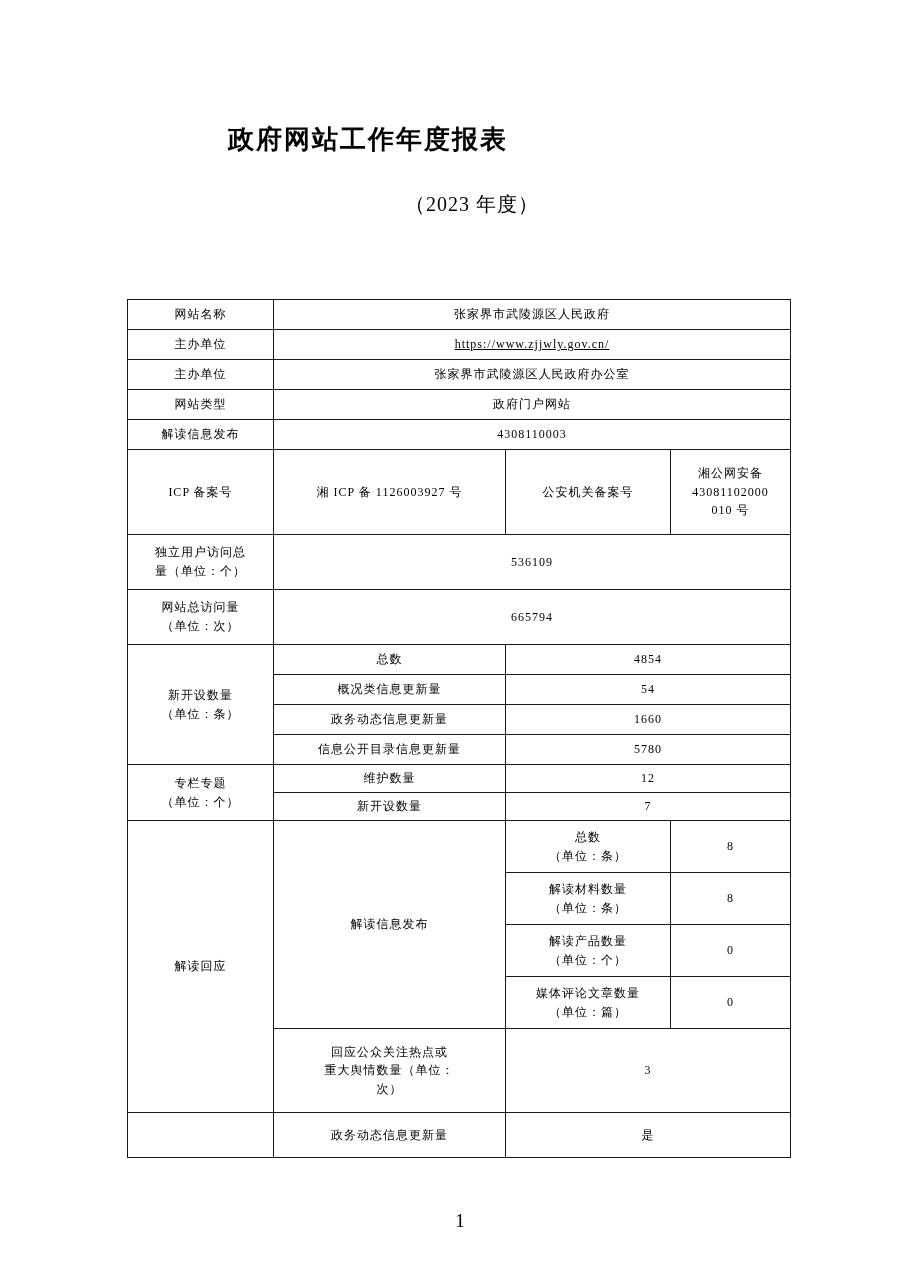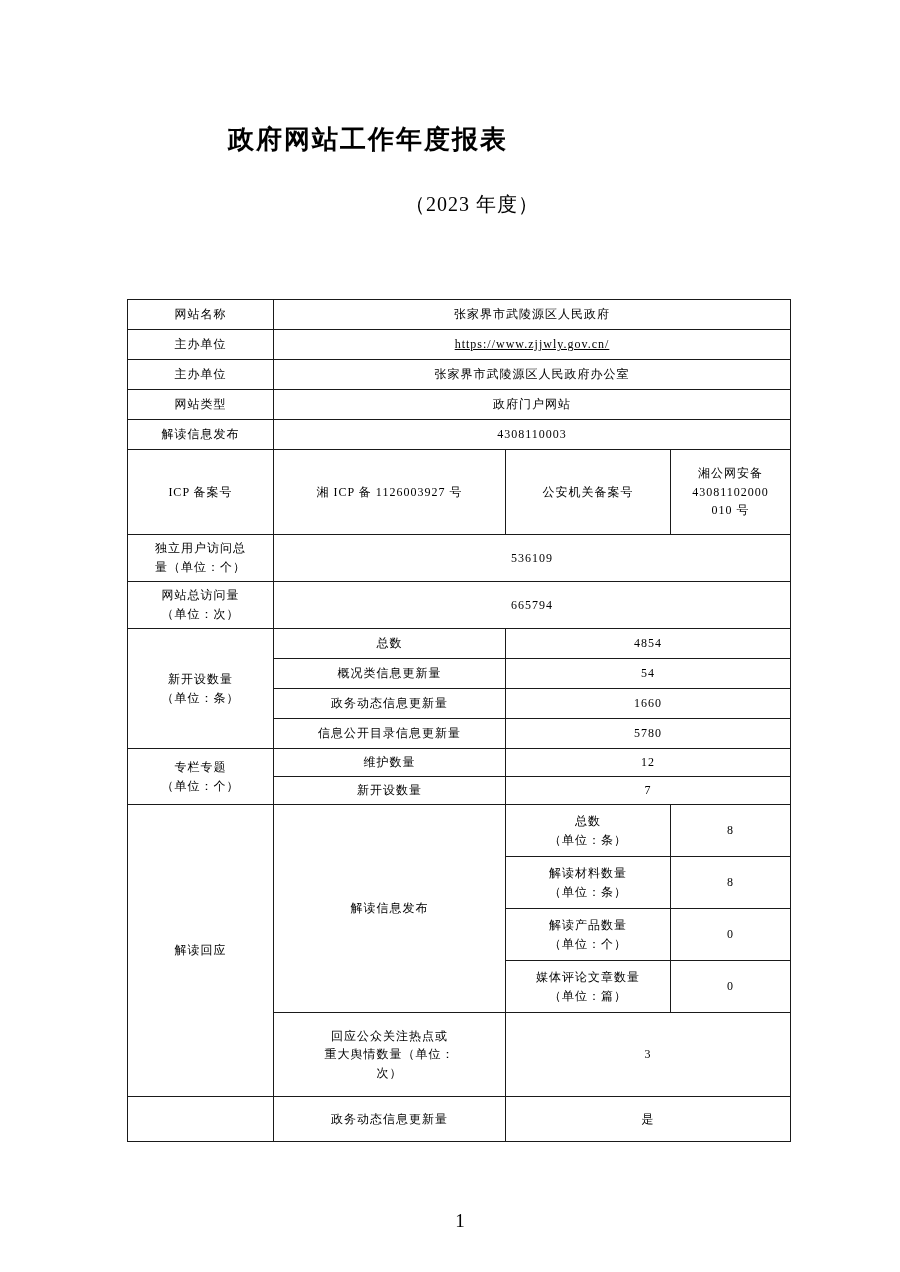--- a/index.html
+++ b/index.html
@@ -62,21 +62,21 @@
     letter-spacing: 1px;
     line-height: 1.55;
     padding: 1px 2px;
     white-space: pre-line;
     overflow: hidden;
     margin-top: 16px;
   }
   td.url { letter-spacing: 2px; text-decoration: underline; }
   tr.r-std    { height: 30px; }
   tr.r-icp    { height: 85px; }
-  tr.r-visit  { height: 47px; }
+  tr.r-visit  { height: 55px; }
   tr.r-info   { height: 30px; }
   tr.r-col    { height: 28px; }
   tr.r-interp { height: 52px; }
   tr.r-hot    { height: 84px; font-family: Liberation Serif, serif; }
   tr.r-last   { height: 45px; }
   .page-number {
     position: absolute;
     top: 1210px;
     left: 0;
     width: 920px;

